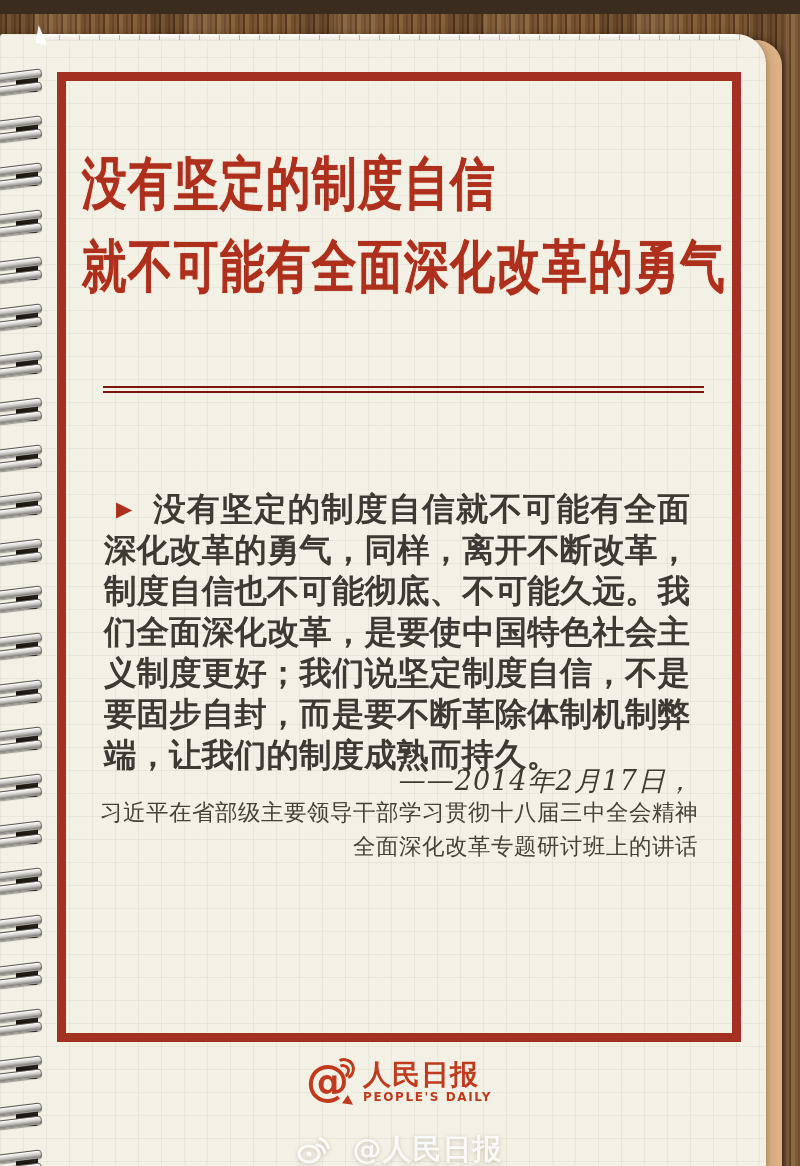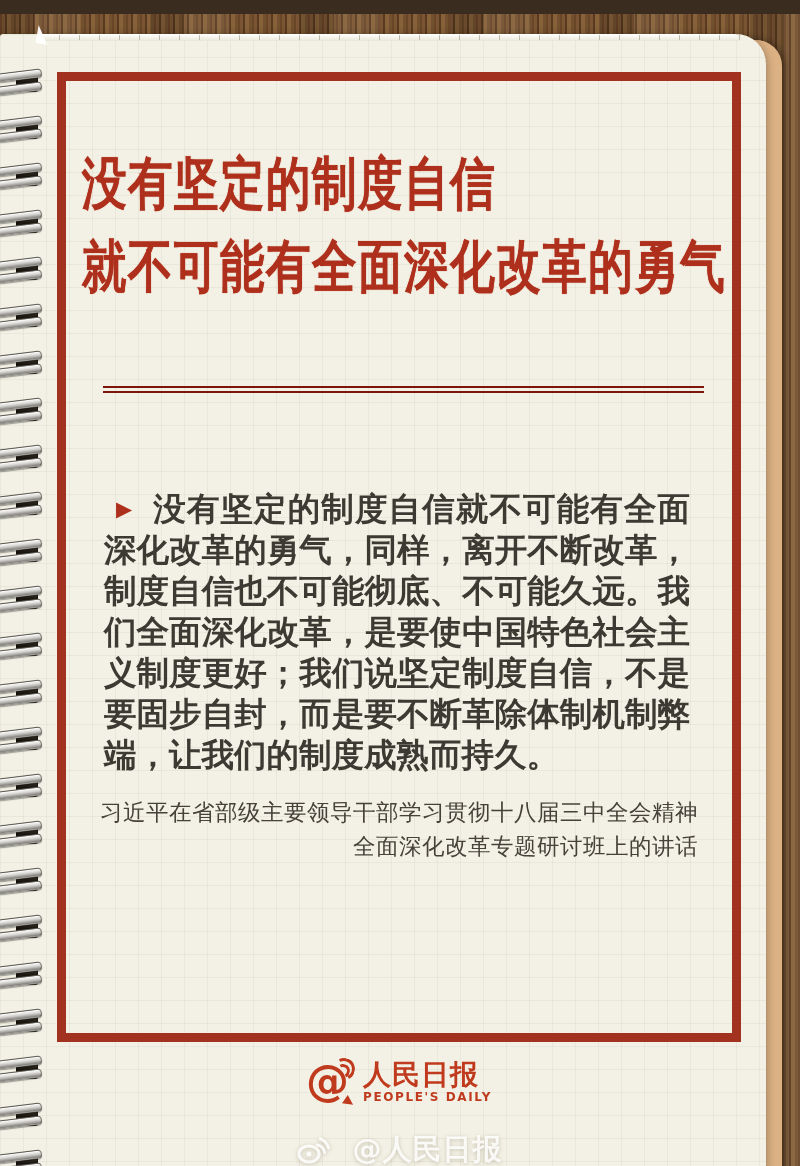--- a/index.html
+++ b/index.html
@@ -299,20 +299,21 @@
 
   <div class="headline">
     <div>没有坚定的制度自信</div>
     <div>就不可能有全面深化改革的勇气</div>
   </div>
 
   <div class="divider"></div>
 
   <p class="quote"><span class="bullet">▶</span><span>没有坚定的制度自信就不可能有全面深化改革的勇气，同样，离开不断改革，制度自信也不可能彻底、不可能久远。我们全面深化改革，是要使中国特色社会主义制度更好；我们说坚定制度自信，不是要固步自封，而是要不断革除体制机制弊端，让我们的制度成熟而持久。</span></p>
 
+  <div class="date">——2014年2月17日，</div>
   <div class="src src1">习近平在省部级主要领导干部学习贯彻十八届三中全会精神</div>
   <div class="src src2">全面深化改革专题研讨班上的讲话</div>
 
   <div class="logo">
     <div class="logo-mark">
       <span class="logo-at">@</span>
       <i class="logo-wave wave1"></i>
       <i class="logo-wave wave2"></i>
       <i class="logo-tail"></i>
     </div>

